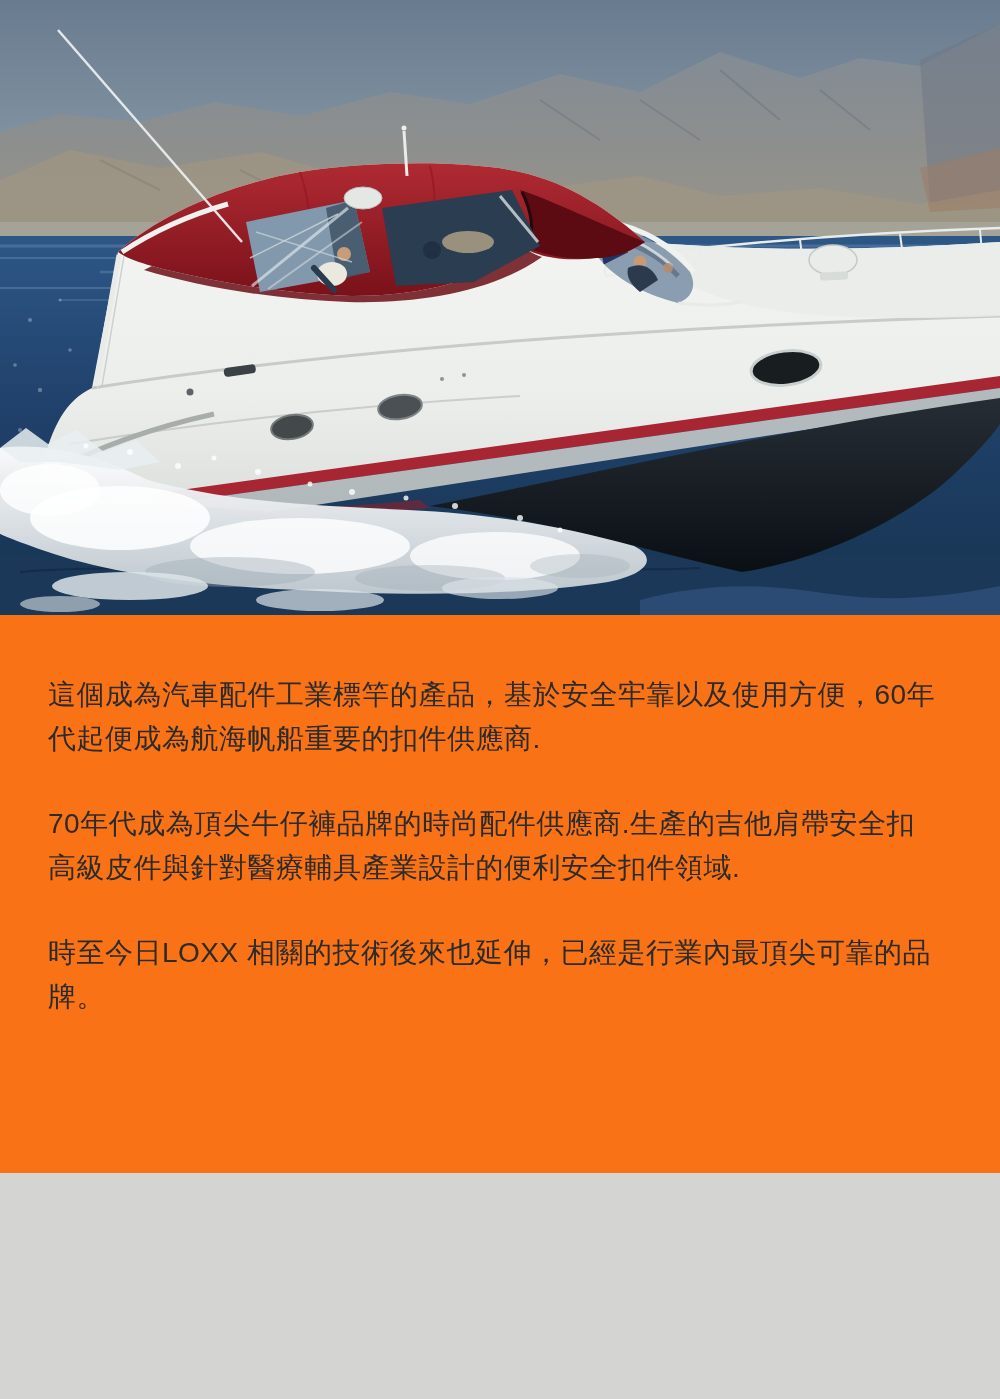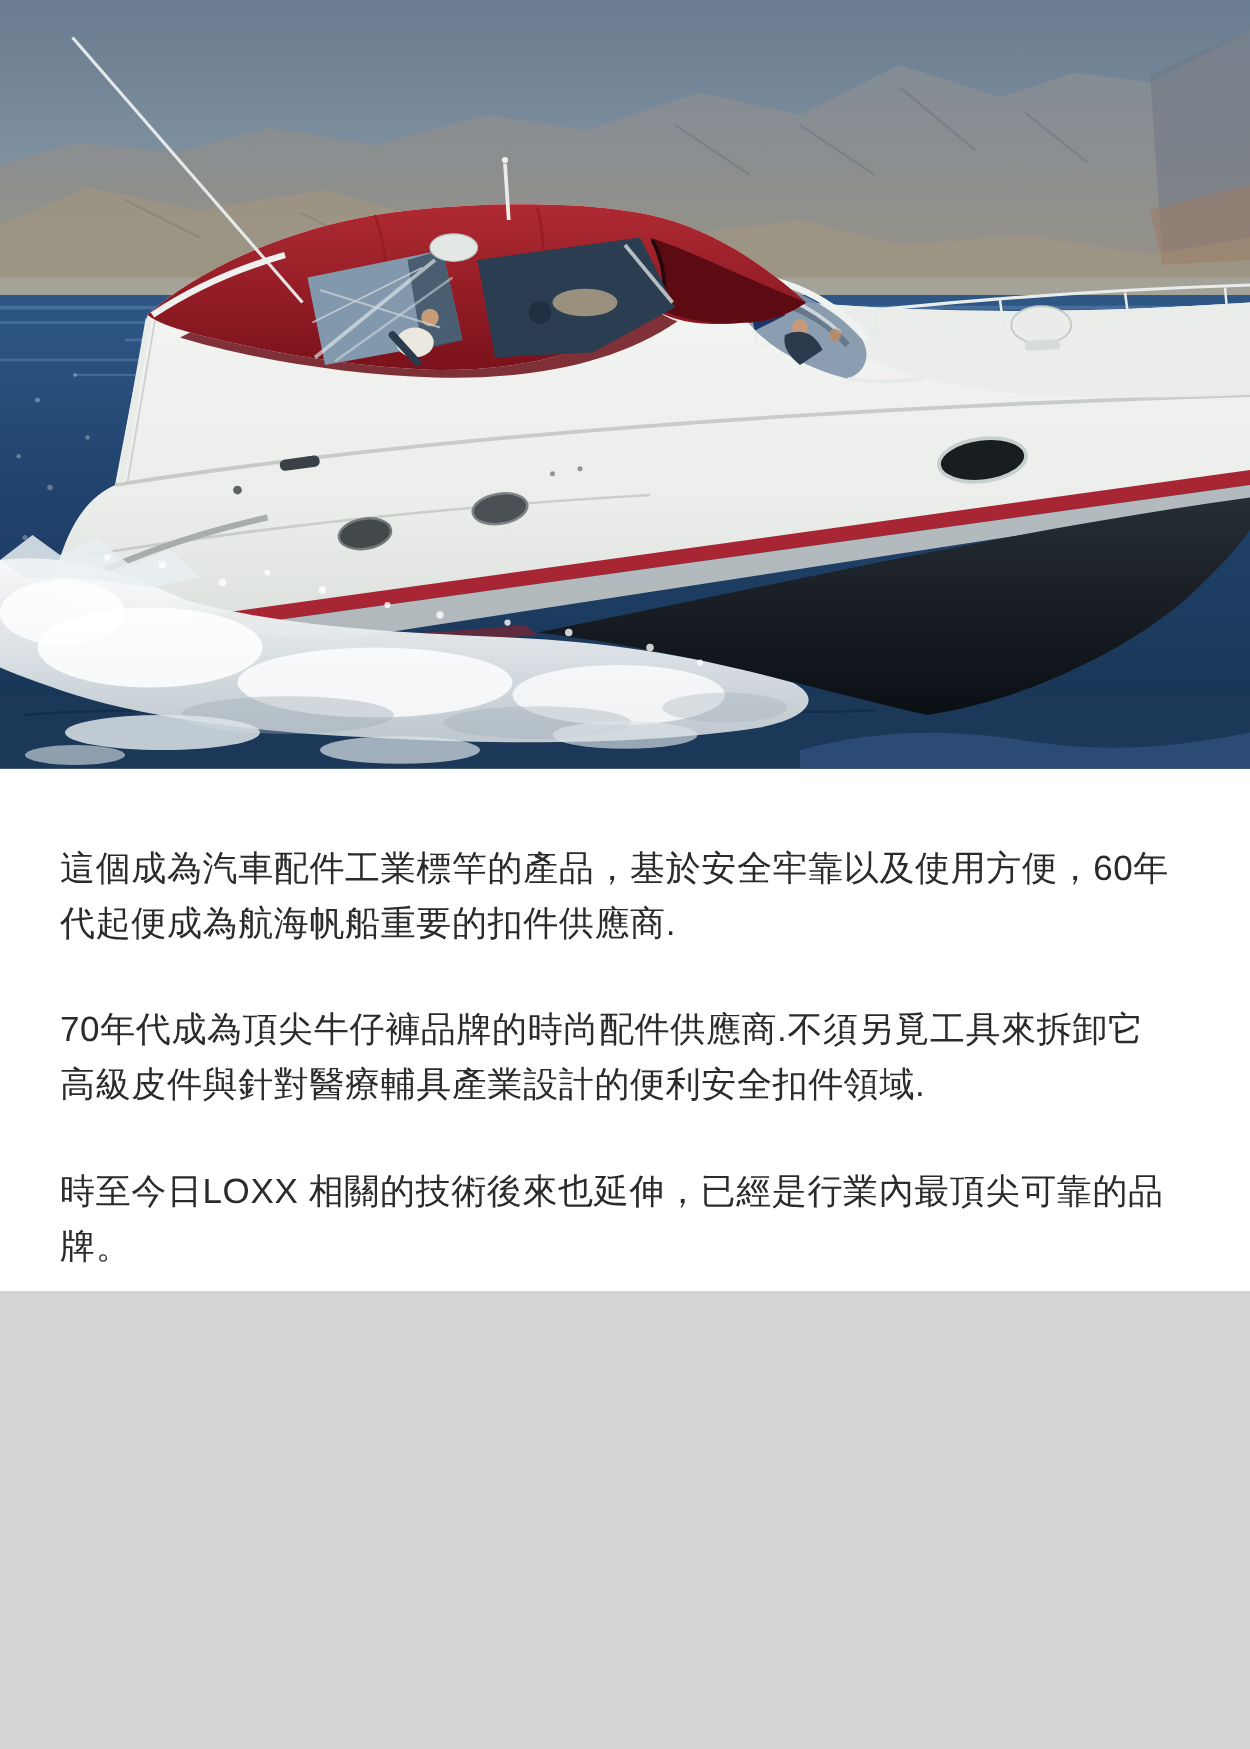--- a/index.html
+++ b/index.html
@@ -1,21 +1,21 @@
 <!DOCTYPE html>
 <html><head>
 <meta charset="utf-8">
 <style>
   html,body{margin:0;padding:0;background:#d4d4d2;}
   .page{
     position:relative;
     width:1000px;
-    height:1033px;
+    height:1173px;
     margin:0 auto;
-    background:#ffffff;
+    background:#f97316;
     overflow:hidden;
     font-family:"Liberation Sans", sans-serif;
   }
   .hero{
     display:block;
     width:1000px;
     height:615px;
   }
   .article{
     padding:58px 48px 0 48px;
@@ -235,19 +235,19 @@
       <path d="M119,255 L96,386" stroke="#e8ebe8" stroke-width="5"></path>
       <path d="M124,256 L102,386" stroke="#b9bdbb" stroke-width="1.5" opacity="0.6"></path>
     </g>
 
     <path d="M58,30 L242,242" stroke="#eaeeef" stroke-width="2.5" opacity="0.95"></path>
   </svg>
 
   <section class="article">
     <p>這個成為汽車配件工業標竿的產品，基於安全牢靠以及使用方便，60年
 代起便成為航海帆船重要的扣件供應商.</p>
-    <p>70年代成為頂尖牛仔褲品牌的時尚配件供應商.不須另覓工具來拆卸它
+    <p>70年代成為頂尖牛仔褲品牌的時尚配件供應商.生產的吉他肩帶安全扣
 高級皮件與針對醫療輔具產業設計的便利安全扣件領域.</p>
     <p>時至今日LOXX 相關的技術後來也延伸，已經是行業內最頂尖可靠的品
 牌。</p>
   </section>
 
 </div>
 
 </body></html>

